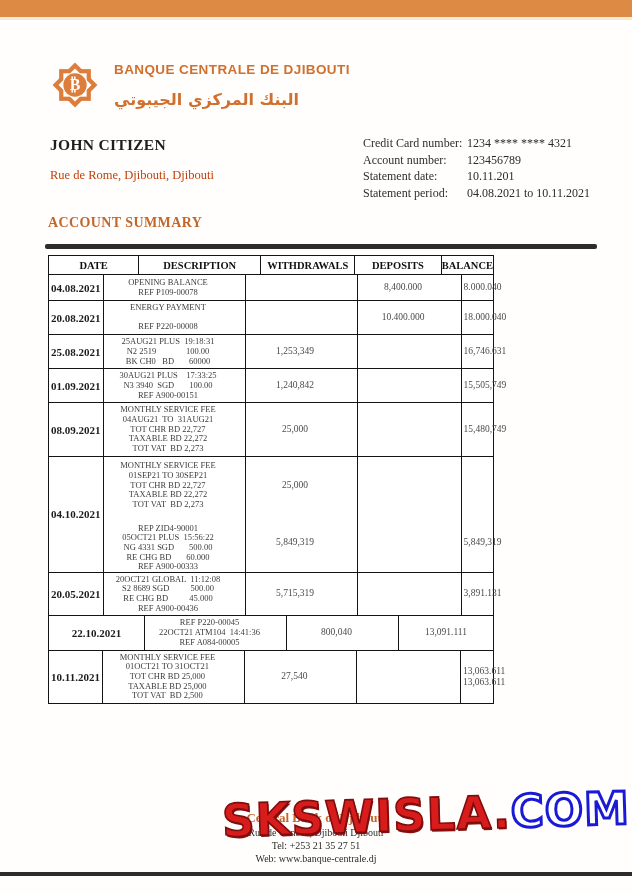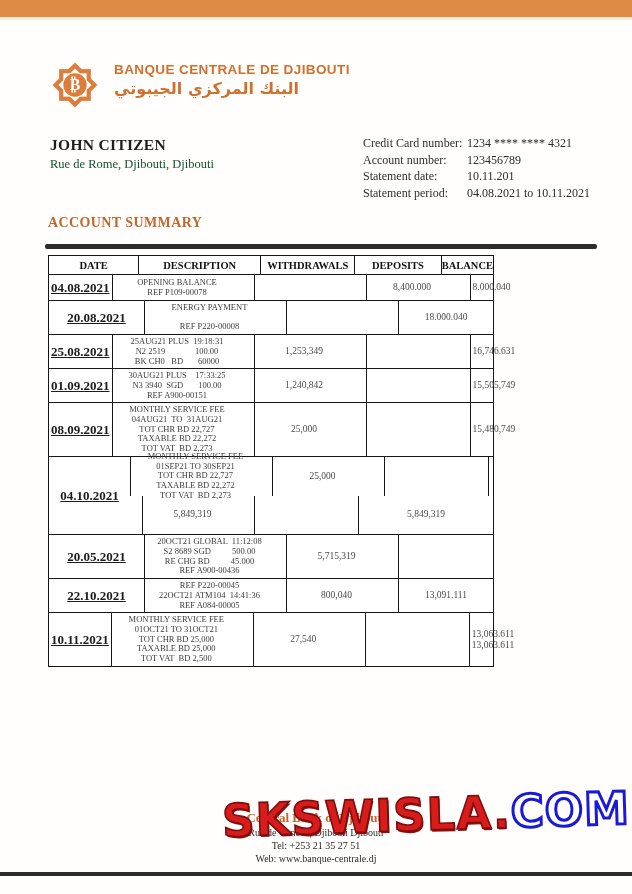--- a/index.html
+++ b/index.html
@@ -13,43 +13,43 @@
   }
   .top-bar {
     position:absolute; left:0; top:0; width:632px; height:20px;
     background:#dd8a45; border-bottom:3px solid #f7ead6;
   }
   
   .logo-row { position:absolute; left:46px; top:57px; display:flex; align-items:flex-start; }
   .logo-mark { width:58px; height:56px; }
   .logo-text { margin-left:10px; padding-top:5px; }
   .bank-name { color:#d0702e; font-weight:bold; font-size:13.5px; letter-spacing:.4px; font-family:"Liberation Sans", sans-serif; }
-  .bank-name-ar { color:#d0702e; font-weight:bold; font-size:16px; margin-top:2px; font-family:"DejaVu Sans", sans-serif; }
+  .bank-name-ar { color:#d0702e; font-weight:bold; font-size:16px; margin-top:13px; font-family:"DejaVu Sans", sans-serif; }
   
   .customer { position:absolute; left:50px; top:136px; }
   .customer-name { font-size:15.5px; font-weight:bold; color:#1e1e1e; letter-spacing:.3px; }
-  .customer-address { font-size:12.5px; color:#14532d; margin-top:3px; }
+  .customer-address { font-size:12.5px; color:#c2410c; margin-top:14px; }
   
   .account-info { position:absolute; left:363px; top:135px; font-size:12px; color:#2e2e2e; }
   .ai-row { display:flex; line-height:16.5px; }
   .ai-label { width:104px; }
   .ai-value { color:#2b2b2b; }
   
   .section-title { position:absolute; left:48px; top:215px; color:#c2662a; font-weight:bold; font-size:14px; letter-spacing:.4px; }
   .rule-top { position:absolute; left:45px; top:244px; width:552px; height:5px; background:#2d2b2b; border-radius:2px; }
   .rule-bottom { position:absolute; left:0; top:872px; width:632px; height:4px; background:#2d2b2b; }
   
   .stmt-table { position:absolute; left:48px; top:255px; width:446px; border:1px solid #141414; background:#fff; }
   .thead { display:flex; height:18px; }
   .hcell { display:flex; align-items:center; justify-content:center; font-weight:bold; font-size:10.5px; color:#111; border-left:1px solid #141414; }
   .hcell:first-child { border-left:none; }
   .col0 { width:95px; } .col1 { width:130px; } .col2 { width:100px; } .col3 { width:92px; } .col4 { flex:1; }
   .trow { display:flex; border-top:1px solid #141414; }
   .cell { display:flex; flex-direction:column; justify-content:center; align-items:center; padding:2px 2px; }
-  .cell.date { width:95px; font-size:13px; font-weight:bold; color:#1c1c1c; justify-content:center;text-decoration:underline; }
+  .cell.date { width:95px; font-size:11px; font-weight:bold; color:#1c1c1c; justify-content:center; }
   .segwrap { flex:1; display:flex; flex-direction:column; }
   .seg { display:flex; flex:1; min-height:25px; }
   .cell.desc { border-left:1px solid #141414; }
   .cell.w, .cell.d, .cell.b { border-left:1px solid #141414; font-size:9.5px; color:#4a4a4a;margin-left:12px; }
   .desc .ln { font-size:8.5px; line-height:9.7px; color:#3c3c3c; white-space:pre; text-align:center; }
   .w .ln, .d .ln, .b .ln { line-height:11px; white-space:pre; }
   
   .footer { position:absolute; left:0; top:810px; width:632px; text-align:center; }
   .footer-org { color:#c2662a; font-weight:bold; font-size:13px; }
   .footer-line { font-size:10px; color:#2a2a2a; line-height:13px; }
@@ -140,20 +140,23 @@
       <div class="trow">
         <div class="cell date col0">20.08.2021</div>
         <div class="segwrap">
           <div class="seg">
             <div class="cell desc col1">
               <div class="ln">ENERGY PAYMENT</div>
               <div class="ln">&nbsp;</div>
               <div class="ln">REF P220-00008</div>
             </div>
             <div class="cell w col2"></div>
+            <div class="cell d col3">
+              <div class="ln">10.400.000</div>
+            </div>
             <div class="cell b col4">
               <div class="ln">18.000.040</div>
             </div>
           </div>
         </div>
       </div>
       <div class="trow">
         <div class="cell date col0">25.08.2021</div>
         <div class="segwrap">
           <div class="seg">
@@ -223,20 +226,28 @@
               <div class="ln">TAXABLE BD 22,272</div>
               <div class="ln">TOT VAT  BD 2,273</div>
             </div>
             <div class="cell w col2">
               <div class="ln">25,000</div>
             </div>
             <div class="cell d col3"></div>
             <div class="cell b col4"></div>
           </div>
           <div class="seg">
+            <div class="cell desc col1">
+              <div class="ln">&nbsp;</div>
+              <div class="ln">REP ZID4-90001</div>
+              <div class="ln">05OCT21 PLUS  15:56:22</div>
+              <div class="ln">NG 4331 SGD       500.00</div>
+              <div class="ln">RE CHG BD       60.000</div>
+              <div class="ln">REF A900-00333</div>
+            </div>
             <div class="cell w col2">
               <div class="ln">5,849,319</div>
             </div>
             <div class="cell d col3"></div>
             <div class="cell b col4">
               <div class="ln">5,849,319</div>
             </div>
           </div>
         </div>
       </div>
@@ -247,20 +258,23 @@
             <div class="cell desc col1">
               <div class="ln">20OCT21 GLOBAL  11:12:08</div>
               <div class="ln">S2 8689 SGD          500.00</div>
               <div class="ln">RE CHG BD          45.000</div>
               <div class="ln">REF A900-00436</div>
             </div>
             <div class="cell w col2">
               <div class="ln">5,715,319</div>
             </div>
             <div class="cell d col3"></div>
+            <div class="cell b col4">
+              <div class="ln">3,891.131</div>
+            </div>
           </div>
         </div>
       </div>
       <div class="trow">
         <div class="cell date col0">22.10.2021</div>
         <div class="segwrap">
           <div class="seg">
             <div class="cell desc col1">
               <div class="ln">REF P220-00045</div>
               <div class="ln">22OCT21 ATM104  14:41:36</div>

